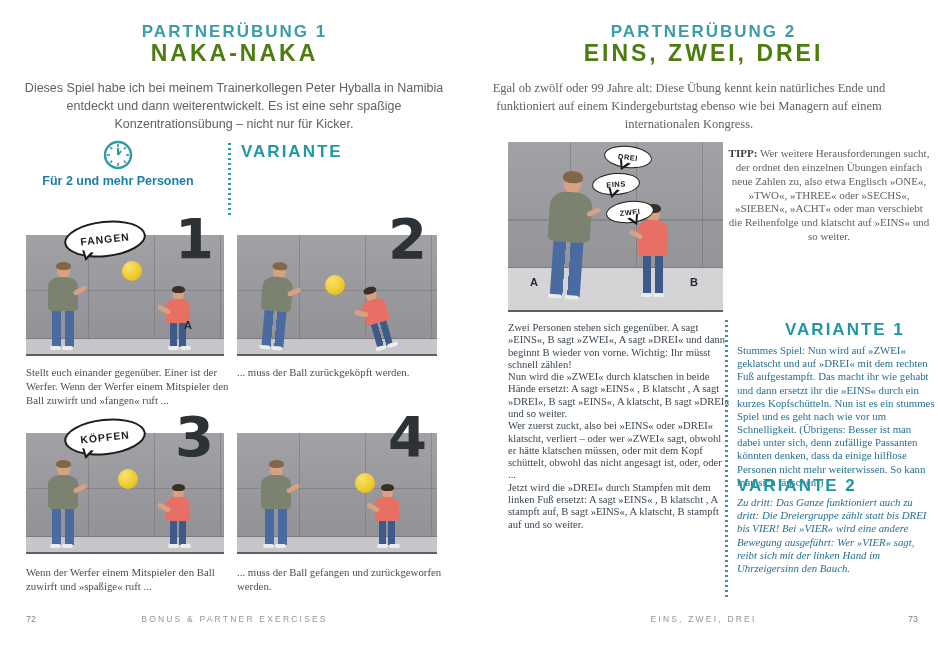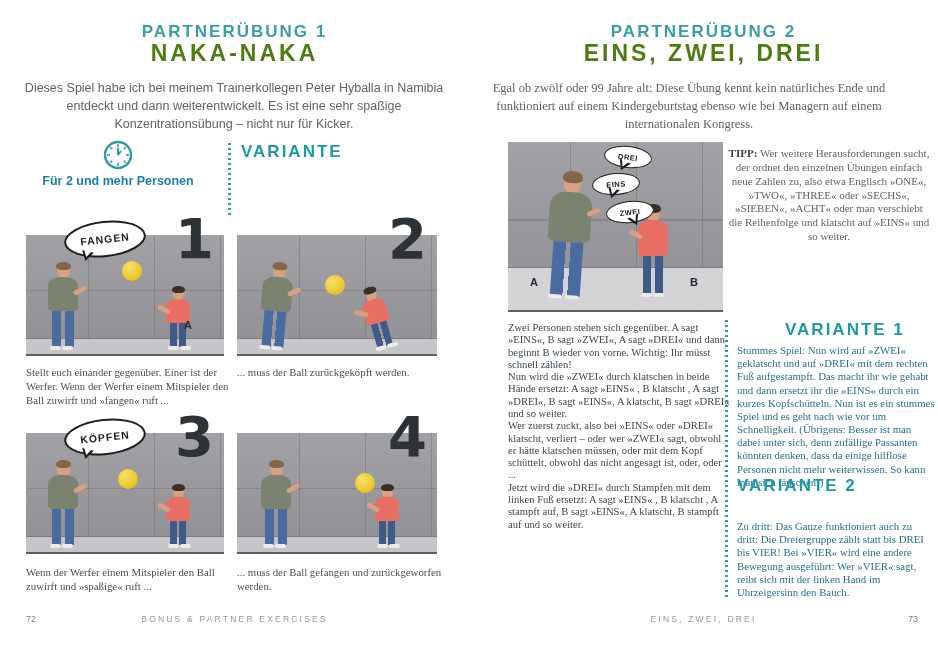--- a/index.html
+++ b/index.html
@@ -244,19 +244,19 @@
       <p>Wer zuerst zuckt, also bei »EINS« oder »DREI« klatscht, verliert – oder wer »ZWEI« sagt, obwohl er hätte klatschen müssen, oder mit dem Kopf schüttelt, obwohl das nicht angesagt ist, oder, oder ...</p>
       <p>Jetzt wird die »DREI« durch Stampfen mit dem linken Fuß ersetzt: A sagt »EINS« , B klatscht , A stampft auf, B sagt »EINS«, A klatscht, B stampft auf und so weiter.</p>
     </div>
 
     <div class="dotted-rule" style="left:256px;top:320px;height:280px;"></div>
 
     <div class="var-head" style="left:268px;top:320px;margin-left:48px;">VARIANTE 1</div>
     <div class="var-text" style="left:268px;top:344px;width:198px;">Stummes Spiel: Nun wird auf »ZWEI« geklatscht und auf »DREI« mit dem rechten Fuß aufgestampft. Das macht ihr wie gehabt und dann ersetzt ihr die »EINS« durch ein kurzes Kopfschütteln. Nun ist es ein stummes Spiel und es geht nach wie vor um Schnelligkeit. (Übrigens: Besser ist man dabei unter sich, denn zufällige Passanten könnten denken, dass da einige hilflose Personen nicht mehr weiterwissen. So kann man sich täuschen!)</div>
 
     <div class="var-head" style="left:268px;top:476px;">VARIANTE 2</div>
-    <div class="var-text" style="left:268px;top:520px;width:198px;">Zu dritt: Das Ganze funktioniert auch zu dritt: Die Dreiergruppe zählt statt bis DREI bis VIER! Bei »VIER« wird eine andere Bewegung ausgeführt: Wer »VIER« sagt, reibt sich mit der linken Hand im Uhrzeigersinn den Bauch.</div>
+    <div class="var-text" style="left:268px;top:496px;width:198px;font-style:italic;">Zu dritt: Das Ganze funktioniert auch zu dritt: Die Dreiergruppe zählt statt bis DREI bis VIER! Bei »VIER« wird eine andere Bewegung ausgeführt: Wer »VIER« sagt, reibt sich mit der linken Hand im Uhrzeigersinn den Bauch.</div>
 
     <div class="running">EINS, ZWEI, DREI</div>
     <div class="folio" style="right:20px;">73</div>
   </div>
 
 </div>
 
 </body></html>

